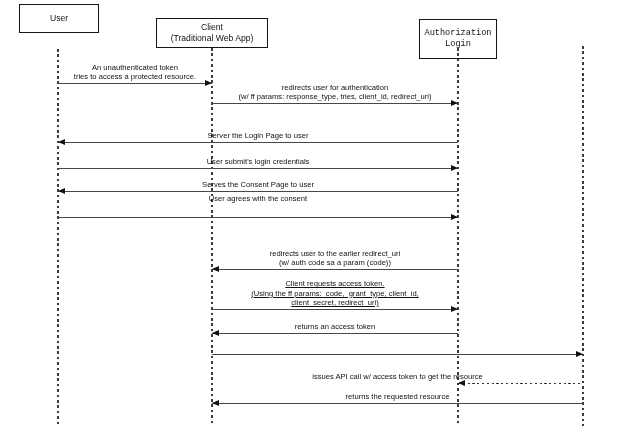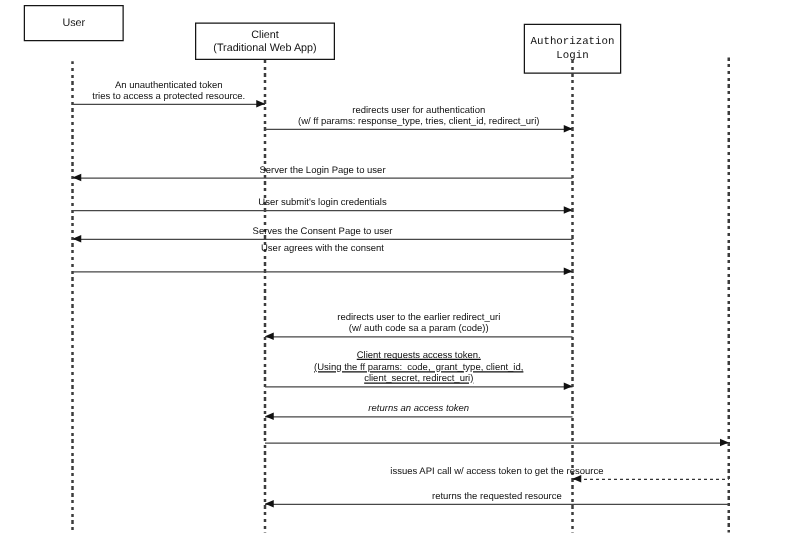--- a/index.html
+++ b/index.html
@@ -111,21 +111,21 @@
     </div>
     <div class="msg-line" style="left: 212px; top: 269px; width: 246px;"></div>
     <div class="arrow-head left" style="left: 212px; top: 266.1px;"></div>
     <div class="msg-label" style="left: 212px; width: 246px; top: 279.4px; height: 27.6px; text-decoration: underline;">
       <div class="msg-text">Client requests access token.</div>
       <div class="msg-text">(Using the ff params:  code,  grant_type, client_id,</div>
       <div class="msg-text">client_secret, redirect_uri)</div>
     </div>
     <div class="msg-line" style="left: 212px; top: 309px; width: 246px;"></div>
     <div class="arrow-head right" style="left: 450.5px; top: 306.1px;"></div>
-    <div class="msg-label" style="left: 212px; width: 246px; top: 321.8px; height: 9.2px; font-style: italic;">
+    <div class="msg-label" style="left: 212px; width: 246px; top: 321.8px; height: 9.2px;">
       <div class="msg-text">returns an access token</div>
     </div>
     <div class="msg-line" style="left: 212px; top: 333px; width: 246px;"></div>
     <div class="arrow-head left" style="left: 212px; top: 330.1px;"></div>
     <div class="msg-label" style="left: 212px; width: 371px; top: 342.8px; height: 9.2px; margin-top: 29px;">
       <div class="msg-text">issues API call w/ access token to get the resource</div>
     </div>
     <div class="msg-line" style="left: 212px; top: 354px; width: 371px;"></div>
     <div class="arrow-head right" style="left: 575.5px; top: 351.1px;"></div>
     <div class="msg-line dotted" style="left: 458px; top: 383px; width: 125px;"></div>

